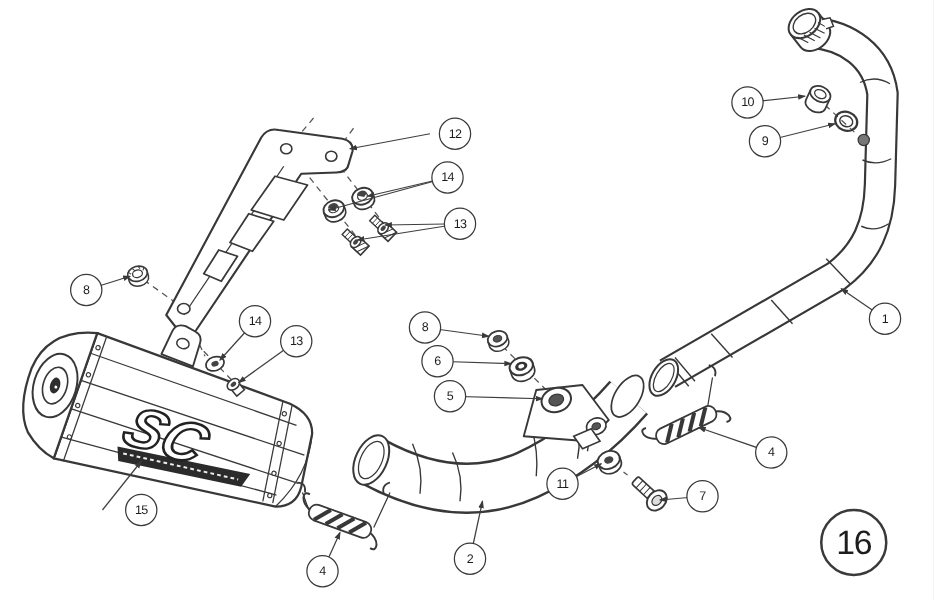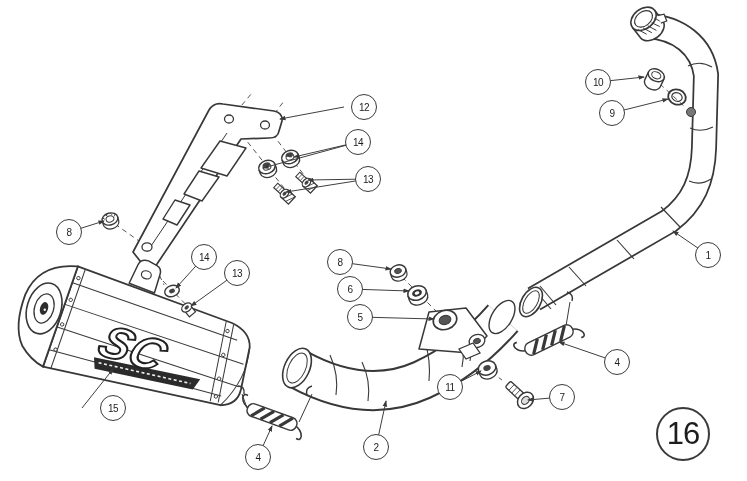--- a/index.html
+++ b/index.html
@@ -8,21 +8,21 @@
     overflow:hidden;font-family:"Liberation Sans",sans-serif;
   }
   .page svg{position:absolute;left:0;top:0;z-index:1;}
   .callout{
     position:absolute;z-index:2;transform:translate(-50%,-50%);
     width:24px;height:24px;border:1.4px solid #3a3a3a;border-radius:50%;
     background:#ffffff;display:flex;align-items:center;justify-content:center;
     font-size:10px;color:#1d1d1d;letter-spacing:-0.5px;
   }
   .callout.large{
-    width:50px;height:50px;border-width:2.4px;font-size:31px;letter-spacing:-1px;
+    width:50px;height:50px;border-width:2.4px;font-size:27px;letter-spacing:-1px;
   }
 </style>
 </head>
 <body>
 
 <div class="page" id="diagram-page">
 <svg width="747" height="481" viewBox="0 0 747 481">
   <defs>
     <marker id="arw" viewBox="0 0 10 10" refX="8.5" refY="5" markerWidth="6.5" markerHeight="6.5" orient="auto">
       <path d="M0 1.5 L10 5 L0 8.5 Z" fill="#3a3a3a"></path>

